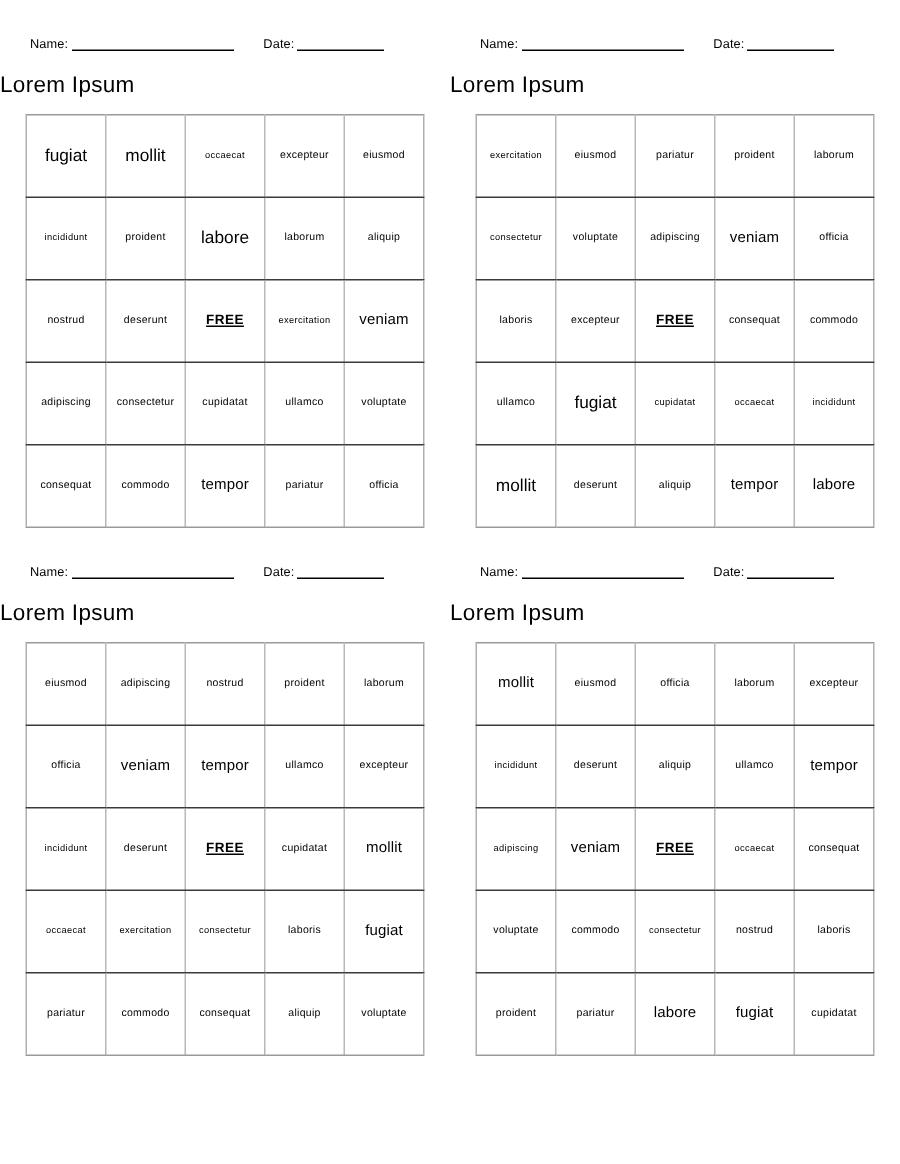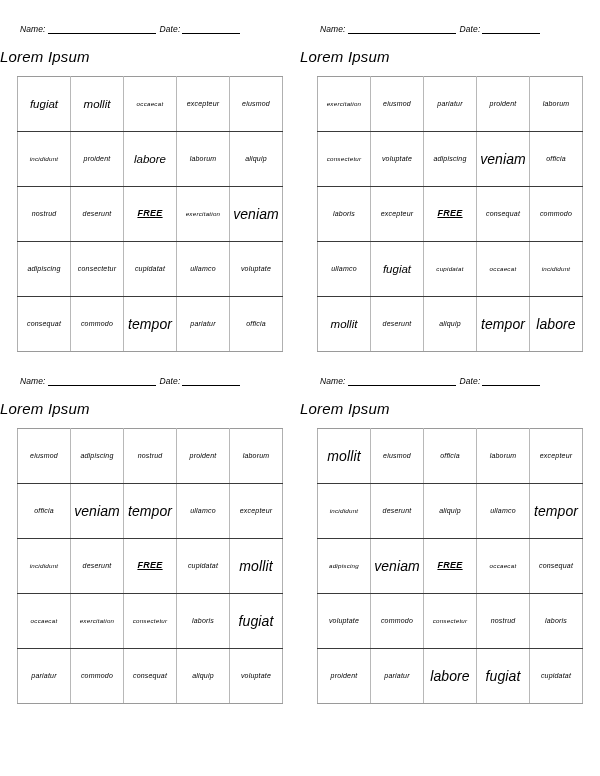--- a/index.html
+++ b/index.html
@@ -12,21 +12,20 @@
     height: 776px;
     font-family: "Liberation Sans", sans-serif;
     color: #000000;
     overflow: hidden;
   }
   .page {
     position: relative;
     width: 544px;
     height: 776px;
     box-sizing: border-box;
-    font-style: italic;
   }
   .cards-grid {
     display: grid;
     grid-template-columns: 300px 300px;
     grid-template-rows: 352px 352px;
     width: 600px;
     padding-top: 18px;
     box-sizing: content-box;
   }
   .card {
@@ -51,21 +50,21 @@
     font-size: 8.5px;
     line-height: 10px;
     padding-right: 2px;
   }
   .rule {
     border-bottom: 1px solid #000;
     height: 9px;
   }
   .rule-name { width: 108px; }
   .rule-date { width: 58px; }
-  .field-date { margin-left: 4px; }
+  .field-date { margin-left: 20px; }
 
   
   .card-title {
     text-align: left;
     font-size: 15px;
     line-height: 18px;
     margin-top: 14px;
     margin-bottom: 10px;
     font-weight: 400;
     letter-spacing: 0.2px;
@@ -97,21 +96,21 @@
     line-height: 1.05;
   }
   .bingo-table tr:first-child td { border-top: 1px solid #9a9a9a; }
   .bingo-table tr:last-child td { border-bottom: 1px solid #9a9a9a; }
   .bingo-table td:first-child { border-left: none; }
   .bingo-table td:last-child { border-right: none; }
 
   
   .sz-xs { font-size: 6.2px; letter-spacing: 0.25px; }
   .sz-s  { font-size: 7.0px; letter-spacing: 0.2px; }
-  .sz-m  { font-size: 14px; letter-spacing: 0.1px; }
+  .sz-m  { font-size: 10px; letter-spacing: 0.1px; }
   .sz-l  { font-size: 11.5px; letter-spacing: 0px; }
   .free {
     font-weight: bold;
     text-decoration: underline;
     font-size: 9px;
     letter-spacing: 0.3px;
   }
 </style>
 </head>
 <body>

